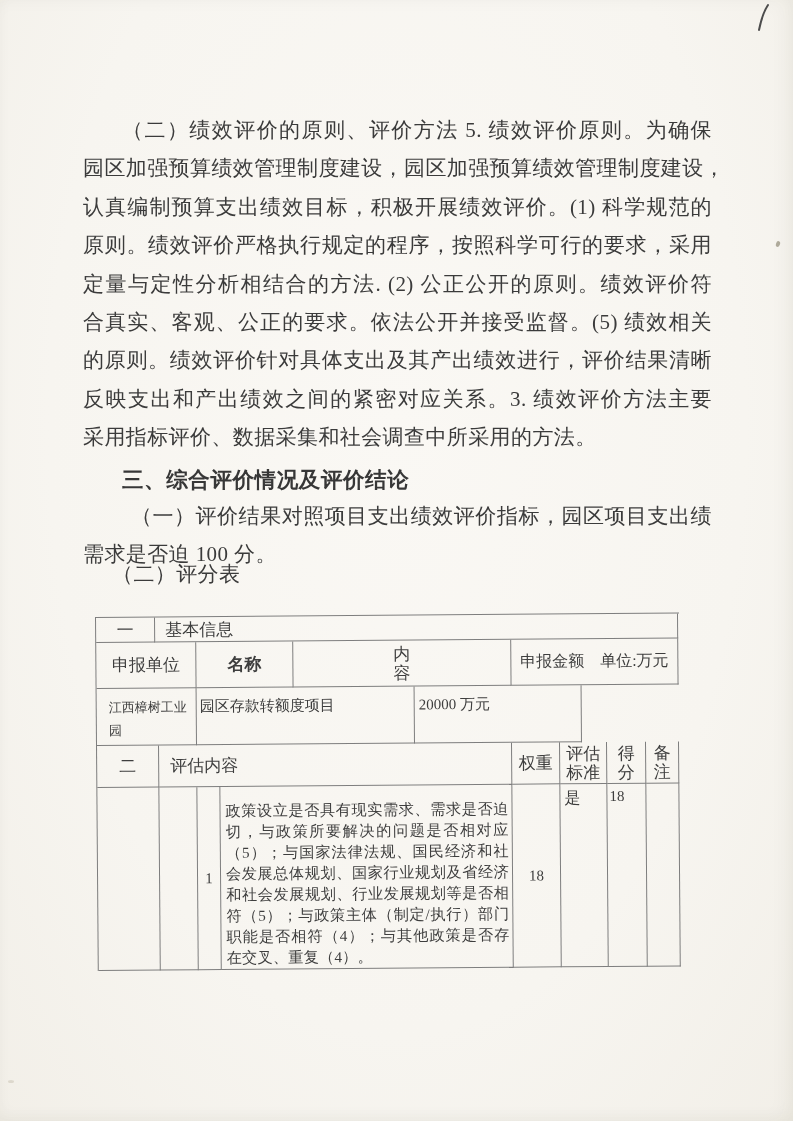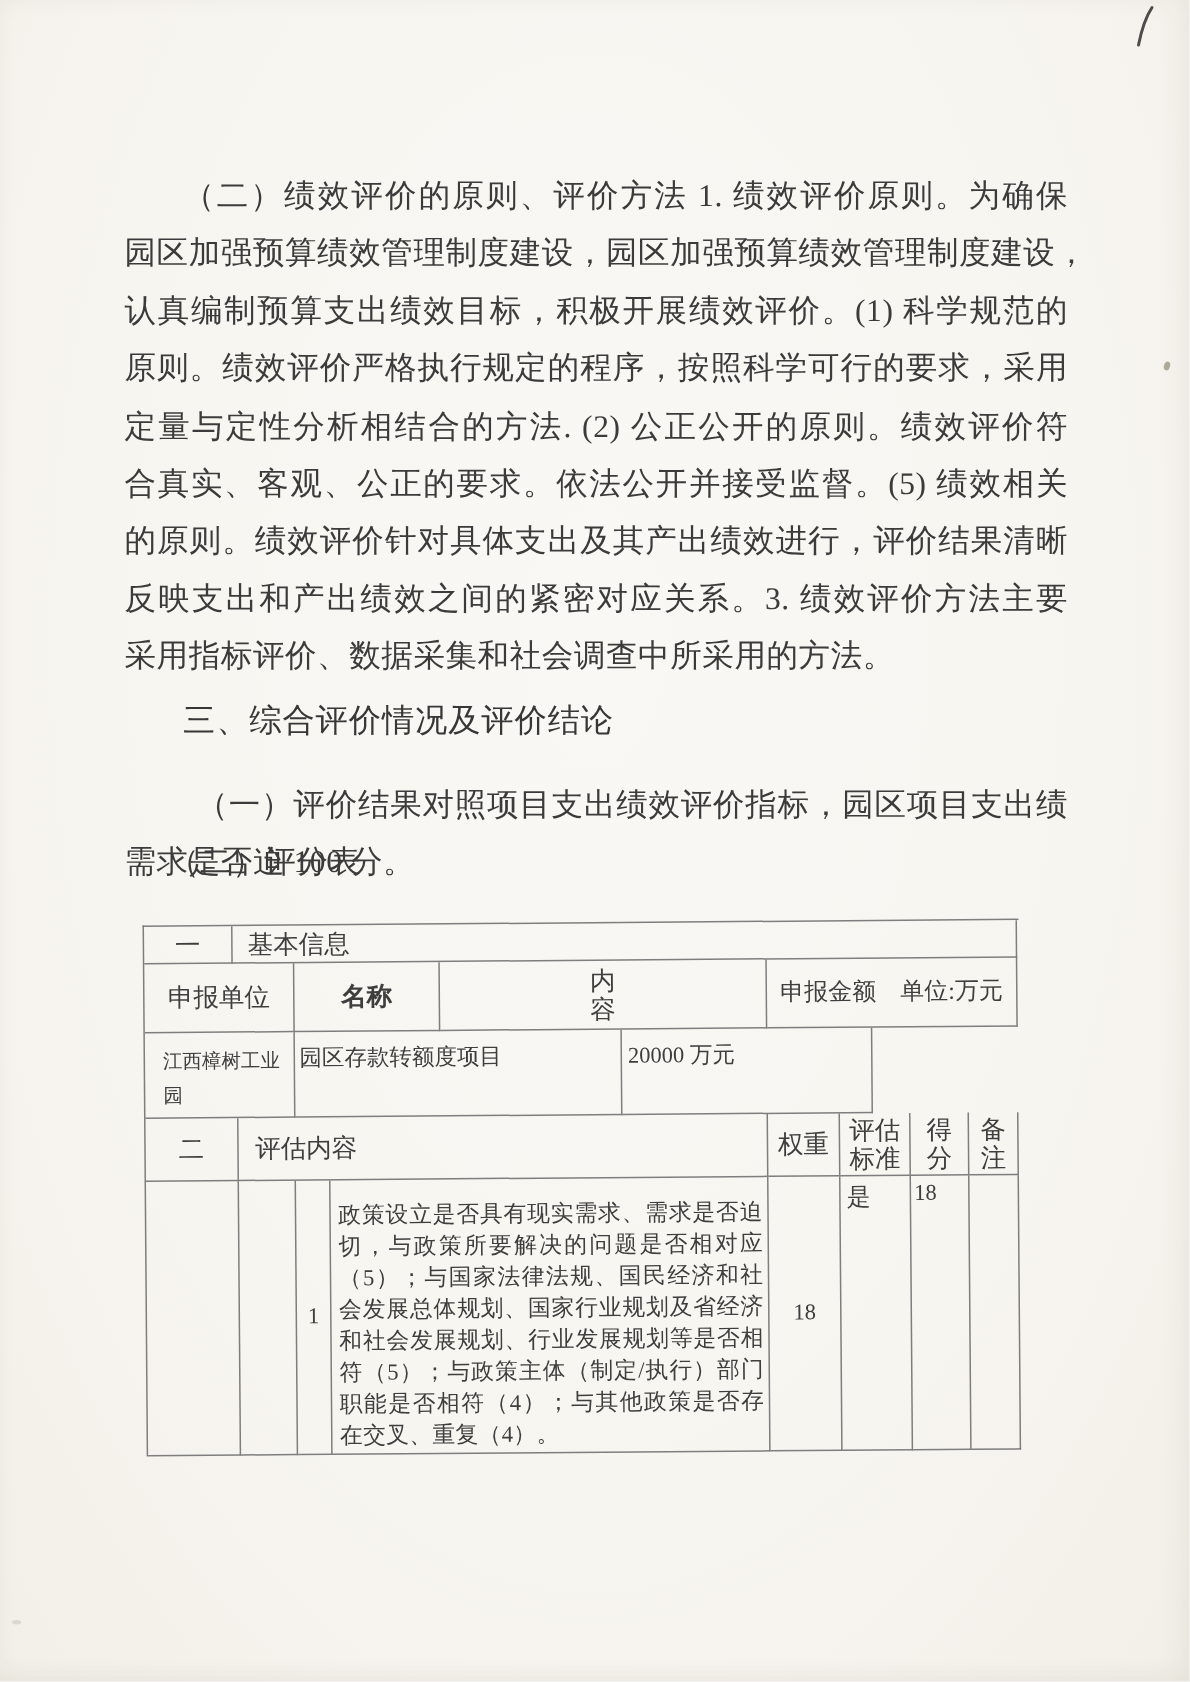--- a/index.html
+++ b/index.html
@@ -20,27 +20,27 @@
   .p3{top:555px;}
   .bl{
     font-size:21px;
     line-height:38.4px;height:38.4px;
     white-space:nowrap;
     text-align:justify;
     letter-spacing:0.4px;
   }
   .jfull{text-align-last:justify;}
   .ind1{padding-left:39px;}
-  .ind2{padding-left:48px;margin-top:20px;}
+  .ind2{padding-left:48px;}
   .ind3{padding-left:29px;}
   .heading{
     position:absolute;left:83px;top:461px;width:629px;
     padding-left:39px;box-sizing:border-box;
     font-family:"Liberation Sans","DejaVu Sans",sans-serif;
-    font-weight:400;font-size:21.5px;line-height:38.4px;
+    font-weight:700;font-size:21.5px;line-height:38.4px;
     color:#373737;letter-spacing:0.6px;
     white-space:nowrap;
   }
   
   .tbl{
     position:absolute;left:95px;top:617px;width:584px;
     border-top:1px solid #7e7e7e;border-left:1px solid #7e7e7e;
     box-sizing:border-box;
     transform:rotate(-0.45deg);transform-origin:0 0;
     font-size:17px;color:#3e3e3e;
@@ -105,21 +105,21 @@
 
 <div class="page">
 
   <svg class="pen-tick" width="22" height="32" viewBox="0 0 22 32">
     <path d="M16 3 C 12 9, 9 18, 7 28" stroke="#4c4c4c" stroke-width="2" fill="none" stroke-linecap="round"></path>
   </svg>
   <div class="speck speck1"></div>
   <div class="speck speck2"></div>
 
   <div class="para p1">
-    <div class="bl jfull ind1">（二）绩效评价的原则、评价方法 1. 绩效评价原则。为确保</div>
+    <div class="bl jfull ind1">（二）绩效评价的原则、评价方法 5. 绩效评价原则。为确保</div>
     <div class="bl jfull">园区加强预算绩效管理制度建设，园区加强预算绩效管理制度建设，</div>
     <div class="bl jfull">认真编制预算支出绩效目标，积极开展绩效评价。(1) 科学规范的</div>
     <div class="bl jfull">原则。绩效评价严格执行规定的程序，按照科学可行的要求，采用</div>
     <div class="bl jfull">定量与定性分析相结合的方法. (2) 公正公开的原则。绩效评价符</div>
     <div class="bl jfull">合真实、客观、公正的要求。依法公开并接受监督。(5) 绩效相关</div>
     <div class="bl jfull">的原则。绩效评价针对具体支出及其产出绩效进行，评价结果清晰</div>
     <div class="bl jfull">反映支出和产出绩效之间的紧密对应关系。3. 绩效评价方法主要</div>
     <div class="bl">采用指标评价、数据采集和社会调查中所采用的方法。</div>
   </div>
 

